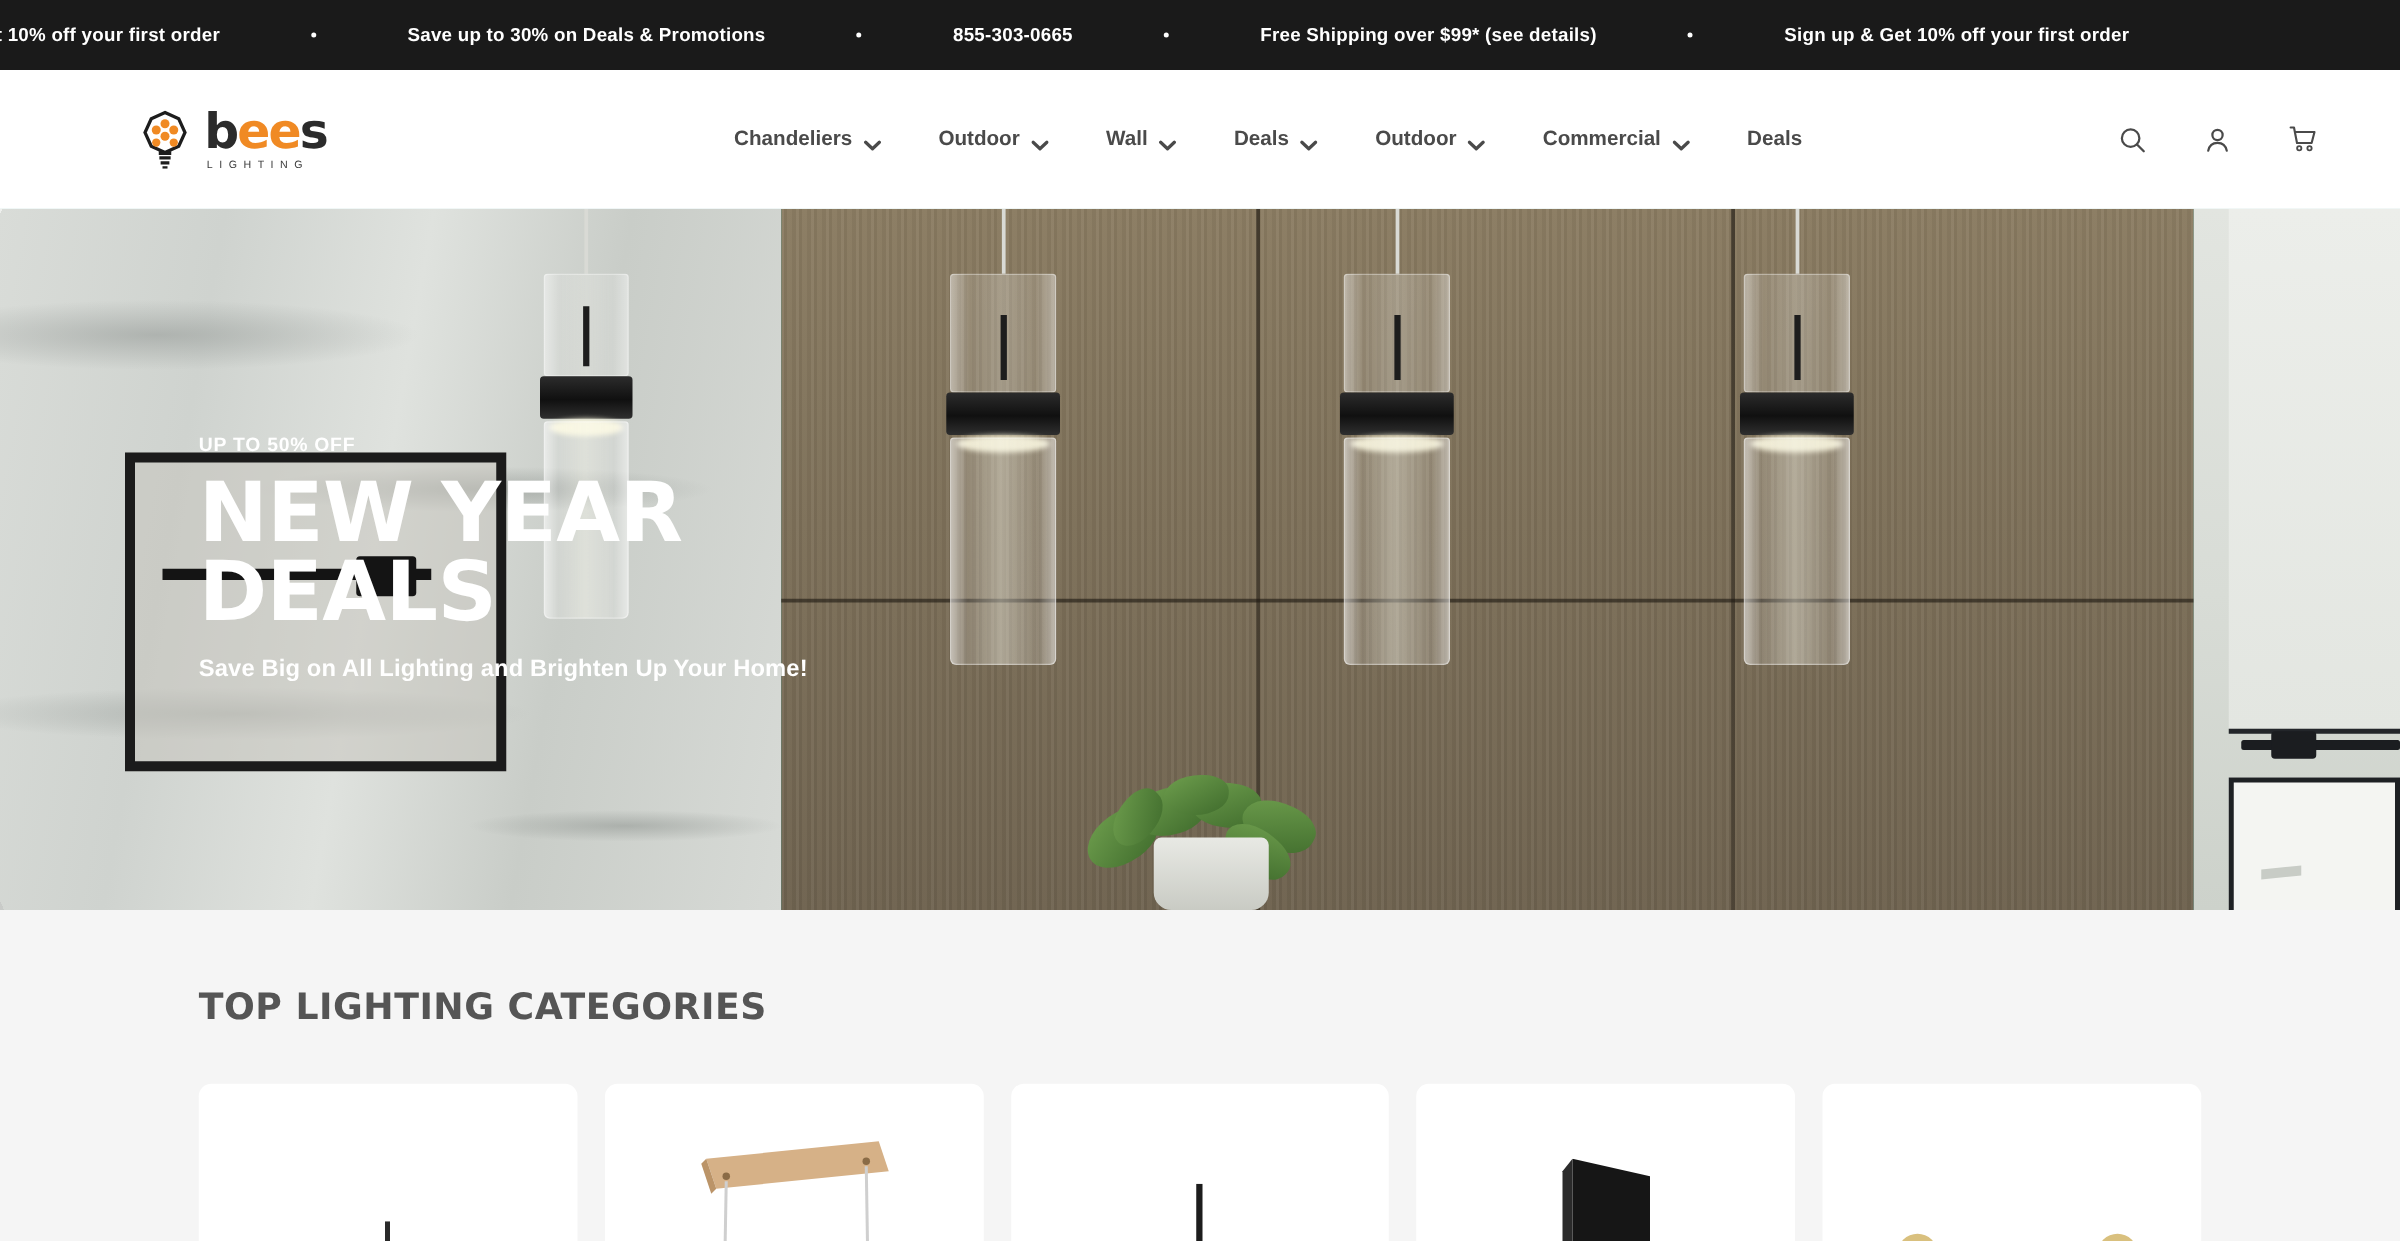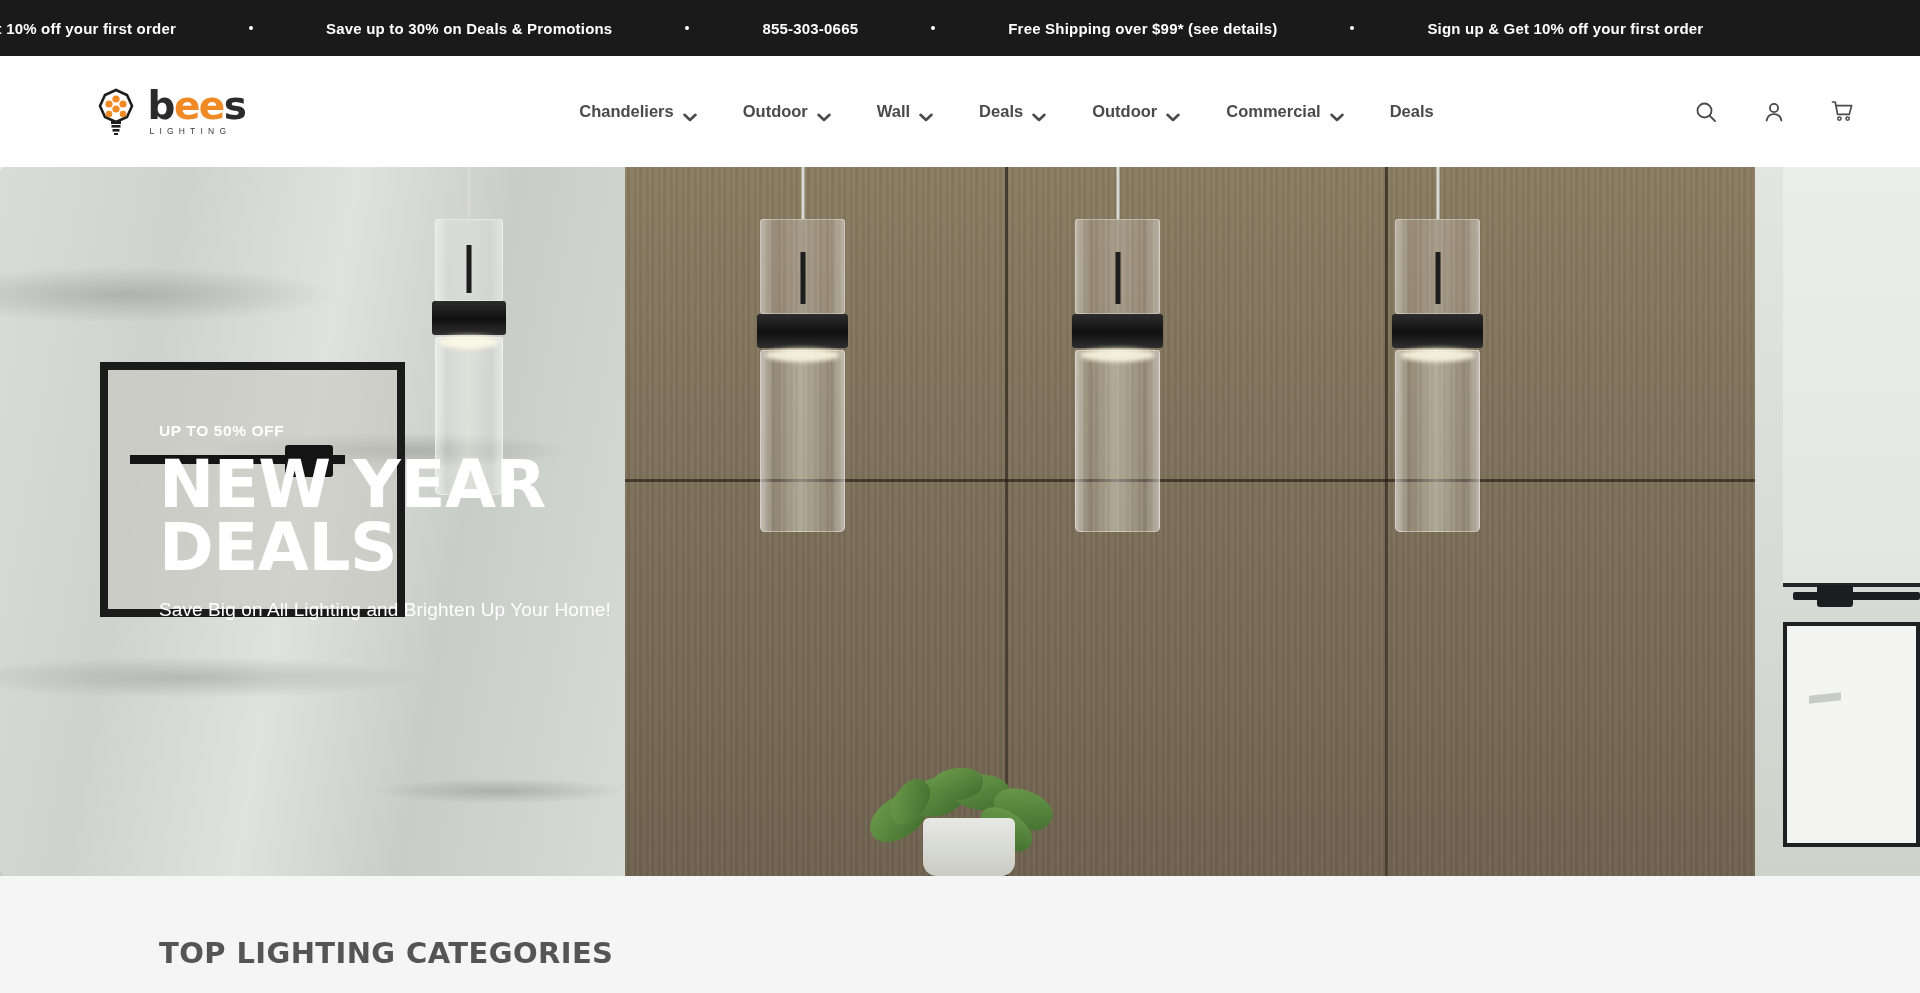--- a/index.html
+++ b/index.html
@@ -22,21 +22,21 @@
   }
   .ann-sep{
     display:inline-block; width:4px; height:4px; border-radius:50%;
     background:#ffffff; margin:0 auto; flex:0 0 4px;
   }
   .ann-gap{ flex:0 0 150px; display:flex; justify-content:center; }
 
   
   .site-header{
     height:111px; background:#ffffff; display:flex; align-items:center;
-    padding:0 40px 0 0; position:relative; z-index:5;
+    padding:0 40px 0 16px; position:relative; z-index:5;
   }
   .logo-wrap{
     width:320px; display:flex; align-items:center; justify-content:center;
     padding-left:20px;
   }
   .logo{ display:flex; align-items:center; gap:9px; }
   .logo-mark{ width:44px; height:47px; position:relative; }
   .logo-text-wrap{ display:flex; flex-direction:column; line-height:1; }
   .logo-word{
     font-size:39px; font-weight:800; letter-spacing:-1.5px;
@@ -64,21 +64,21 @@
   .header-actions{
     display:flex; align-items:center; gap:42px; padding-right:25px;
   }
   .hdr-icon{
     width:26px; height:26px; cursor:pointer; color:#4a4a4a;
     display:flex; align-items:center; justify-content:center;
   }
 
   
   .hero{
-    position:relative; height:709px; overflow:hidden;
+    position:relative; height:561px; overflow:hidden;
     background:#0f766e;
   }
   .hero-photo{ position:absolute; inset:0; }
 
   
   .marble{
     position:absolute; left:0; top:0; width:625px; height:100%;
     background:
       linear-gradient(122deg, rgba(255,255,255,.55) 0 2px, rgba(0,0,0,0) 2px 100%),
       linear-gradient(65deg, rgba(180,180,180,.35) 0 3px, rgba(0,0,0,0) 3px 100%),
@@ -192,21 +192,21 @@
   .badge-up{
     display:inline-block; color:#ffffff; font-size:15.5px; font-weight:800;
     letter-spacing:.6px; margin-bottom:14px; width:max-content;
   }
   .hero-title{
     font-size:66px; line-height:.95; font-weight:800; color:#ffffff;
     letter-spacing:-.5px; text-transform:uppercase;
     font-family:"DejaVu Sans", sans-serif;
   }
   .hero-sub{
-    margin-top:19px; font-size:19px; color:#ffffff; font-weight:400;
+    margin-top:19px; font-size:19px; color:#ffffff; font-weight:700;
     letter-spacing:.1px;
   }
   .shop-btn{
     margin-top:32px; width:164px; height:57px; border:none; border-radius:30px;
     background:#f59434; color:#ffffff; font-size:15.5px; font-weight:800;
     letter-spacing:.8px; cursor:pointer; font-family:"Liberation Sans", sans-serif;
   }
 
   
   .categories{

